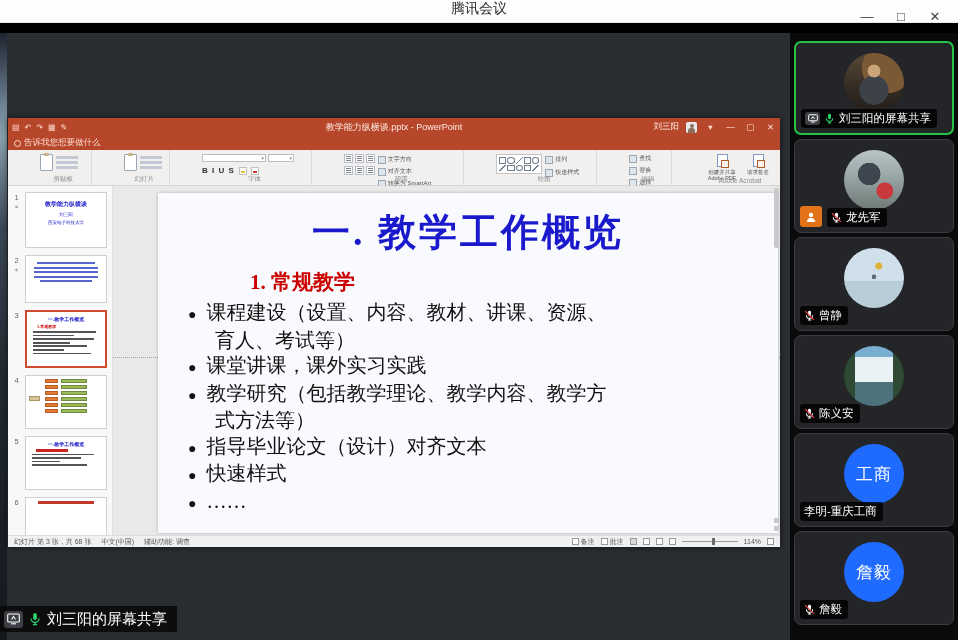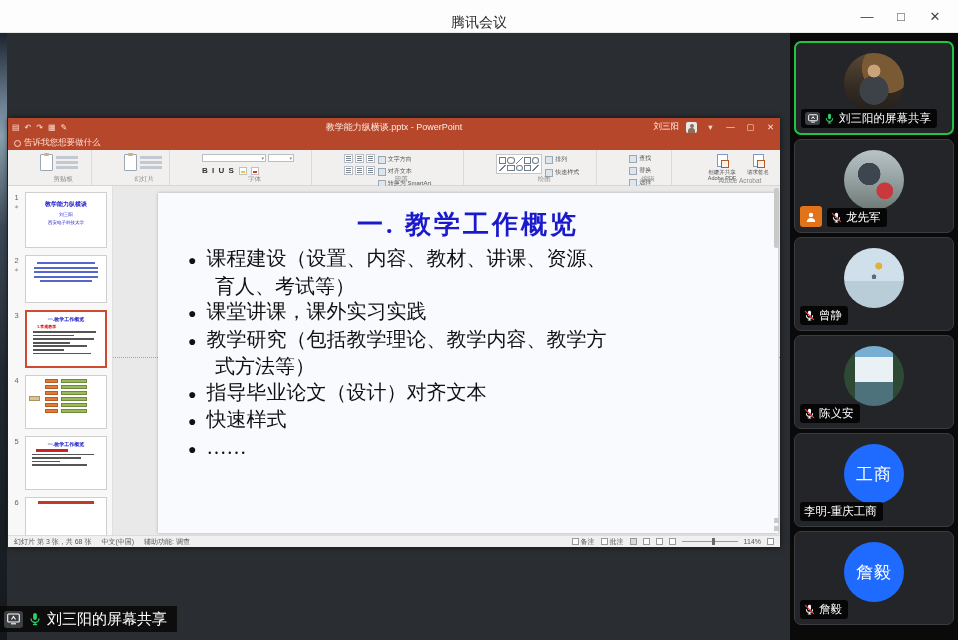--- a/index.html
+++ b/index.html
@@ -1,21 +1,21 @@
 <!DOCTYPE html>
 <html><head>
 <meta charset="utf-8">
 <style>
   *{margin:0;padding:0;box-sizing:border-box;}
   html,body{width:958px;height:640px;overflow:hidden;background:#000;
     font-family:"Liberation Sans",sans-serif;-webkit-font-smoothing:antialiased;}
 
   
-  #titlebar{position:absolute;left:0;top:0;width:958px;height:33px;background:#fdfdfd;
-    border-bottom:1px solid #e8e8e8;display:flex;align-items:flex-end;justify-content:center;}
+  #titlebar{position:absolute;left:0;top:0;width:958px;height:23px;background:#fdfdfd;
+    border-bottom:1px solid #e8e8e8;display:flex;align-items:flex-start;justify-content:center;}
   #titlebar .wtitle{font-size:14px;color:#2b2b2b;}
   .wcontrols{position:absolute;right:6px;top:0;height:33px;display:flex;}
   .wbtn{width:34px;height:33px;display:flex;align-items:center;justify-content:center;
     font-size:13px;color:#444;cursor:default;}
 
   
   #share-area{position:absolute;left:0;top:33px;width:790px;height:607px;background:#2a2d31;overflow:hidden;}
   #wallpaper-strip{position:absolute;left:0;top:0;width:7px;height:607px;
     background:linear-gradient(180deg,#1d2430 0%,#6e8294 12%,#8aa0ae 17%,#3c4856 32%,#232a33 55%,#14181d 100%);}
 
@@ -97,21 +97,21 @@
   .t6grid{display:flex;gap:2px;justify-content:center;}
   .t6col{width:23px;}
   .t6cell{height:3px;background:#c0392b;margin-bottom:1.5px;}
   .t6cell.lt{background:#f0c9c4;}
 
   #slide-area{flex:1;background:#e9e9ea;position:relative;overflow:hidden;}
   #guide-line{position:absolute;left:0;right:0;top:171px;border-top:1px dotted #9aa4b0;}
   #slide{position:absolute;left:45px;top:7px;width:620px;height:340px;background:#f8fafd;
     background-image:radial-gradient(rgba(110,150,215,.30) .6px,transparent .7px);background-size:4px 4px;
     box-shadow:0 0 3px rgba(0,0,0,.25);font-family:"Liberation Serif",serif;}
-  #slide-title{margin-top:14px;text-align:center;font-size:26px;font-weight:bold;color:#1a1acc;letter-spacing:3px;}
+  #slide-title{margin-top:14px;text-align:center;font-size:38px;font-weight:bold;color:#1a1acc;letter-spacing:3px;}
   #slide-subtitle{margin:10px 0 0 92px;font-size:21px;font-weight:bold;color:#cc0000;}
   #bullets{margin:4px 0 0 30px;width:424px;font-size:20px;color:#111;}
   .bl{padding-left:27px;text-indent:-27px;line-height:25.5px;}
   .bl::before{content:"●";font-size:14px;margin-right:10px;}
   #vscroll{position:absolute;right:1px;top:2px;width:5px;height:60px;background:#c9c9c9;border-radius:2px;}
   #slide-nav{position:absolute;right:0;bottom:4px;width:7px;display:flex;flex-direction:column;gap:3px;align-items:center;}
   .navbtn{width:5px;height:5px;background:#c9c9c9;}
 
   #ppt-status{height:12px;background:#f0f0f0;border-top:1px solid #dcdcdc;display:flex;align-items:center;
     font-size:7px;color:#555;padding:0 6px;gap:10px;}
@@ -438,20 +438,21 @@
               <div class="t6col"><i class="t6cell"></i><i class="t6cell lt"></i><i class="t6cell"></i><i class="t6cell lt"></i></div>
             </div>
           </div>
         </div>
       </div>
 
       <div id="slide-area">
         <div id="guide-line"></div>
         <div id="slide">
           <div id="slide-title">一. 教学工作概览</div>
+          <div id="slide-subtitle">1. 常规教学</div>
           <div id="bullets">
 
           <div class="bl">课程建设（设置、内容、教材、讲课、资源、育人、考试等）</div>
               <div class="bl">课堂讲课，课外实习实践</div>
               <div class="bl">教学研究（包括教学理论、教学内容、教学方式方法等）</div>
               <div class="bl">指导毕业论文（设计）对齐文本</div>
               <div class="bl">快速样式</div>
               <div class="bl">……</div>
             </div>
         </div>

